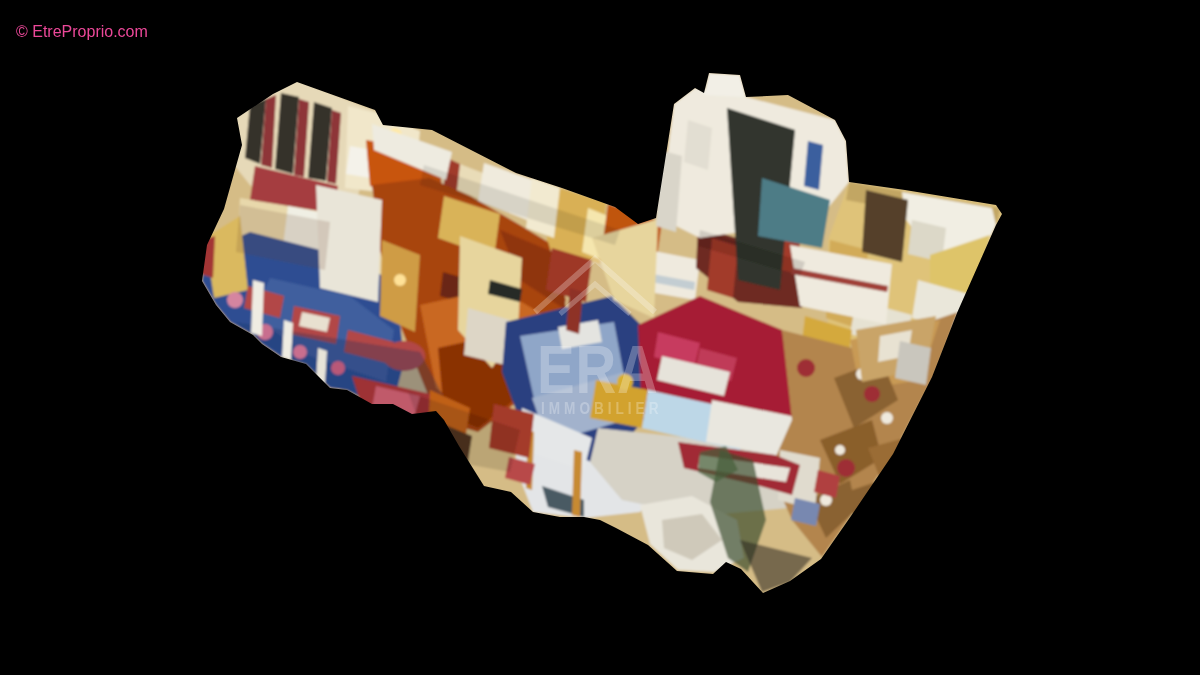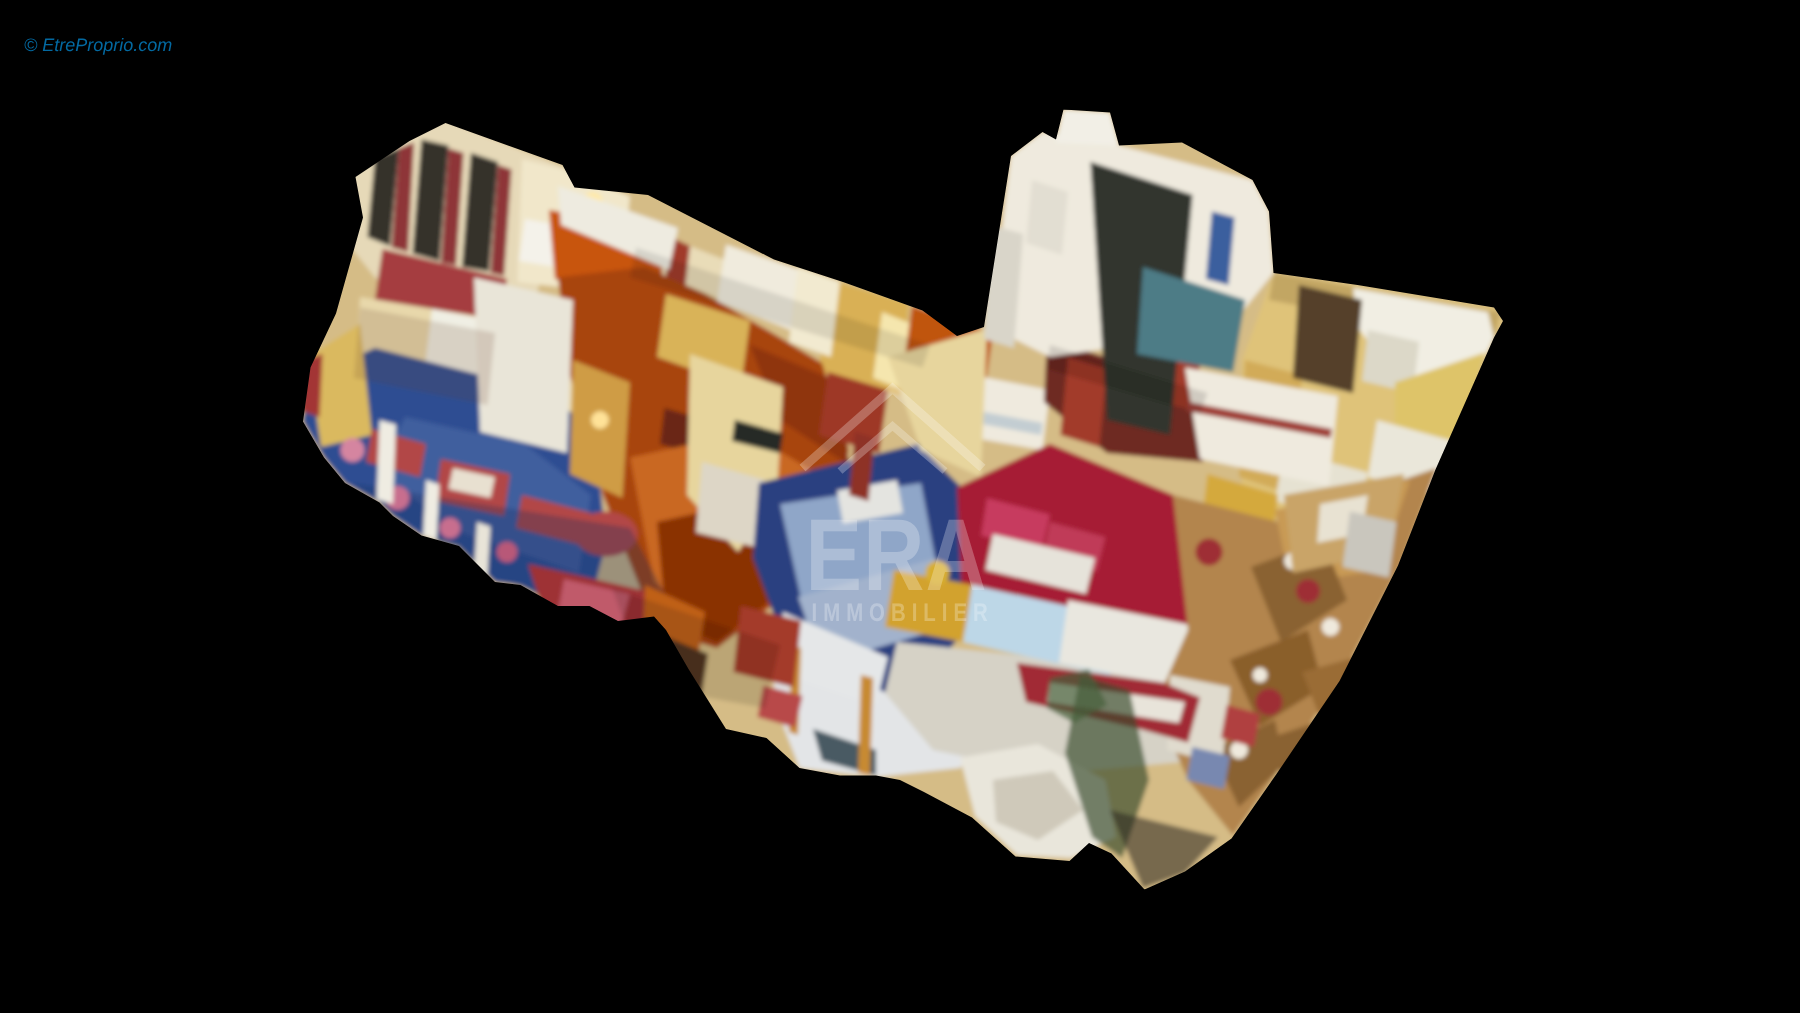--- a/index.html
+++ b/index.html
@@ -1,17 +1,17 @@
 <!DOCTYPE html>
 <html><head>
 <meta charset="utf-8">
 <style>
 html,body{margin:0;padding:0;background:#000;width:1200px;height:675px;overflow:hidden;}
 body{font-family:"Liberation Sans", sans-serif;position:relative;}
-#wm{position:absolute;left:16px;top:23px;color:#0369a1;font-size:12px;letter-spacing:0;font-style:italic;}
+#wm{position:absolute;left:16px;top:23px;color:#ec4899;font-size:16px;letter-spacing:0;}
 </style>
 </head>
 <body>
 
 <svg width="1200" height="675" viewBox="0 0 1200 675" xmlns="http://www.w3.org/2000/svg">
 <defs>
 <clipPath id="house">
 <polygon points="297,82 375,110 383,125 432,130 516,173 562,188 615,207 638,224 656,218 674,104 695,88 704,93 709,73 740,75 746,97 788,95 835,120 846,141 849,182 905,190 996,205 1002,214 996,225 957,313 932,377 893,454 851,516 821,559 790,581 763,593 741,569 726,562 713,574 677,571 648,545 616,528 600,520 584,517 560,517 533,512 511,492 484,486 459,446 444,420 436,411 412,414 393,404 372,404 347,390 330,388 306,364 281,357 262,344 253,335 230,322 216,305 202,281 207,245 224,209 233,177 242,145 237,118 273,94"></polygon>
 </clipPath>
 <filter id="soft" x="-5%" y="-5%" width="110%" height="110%">

